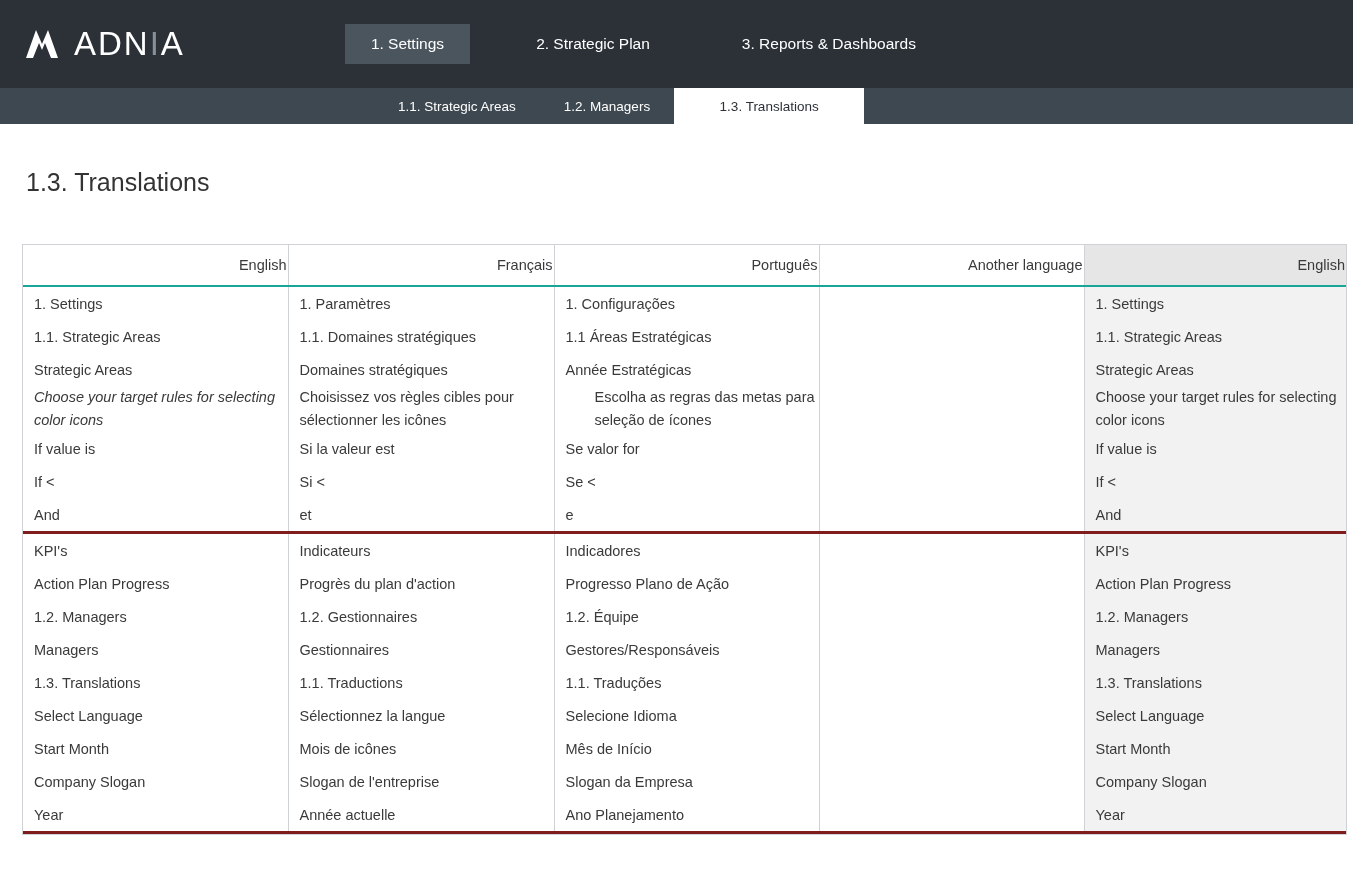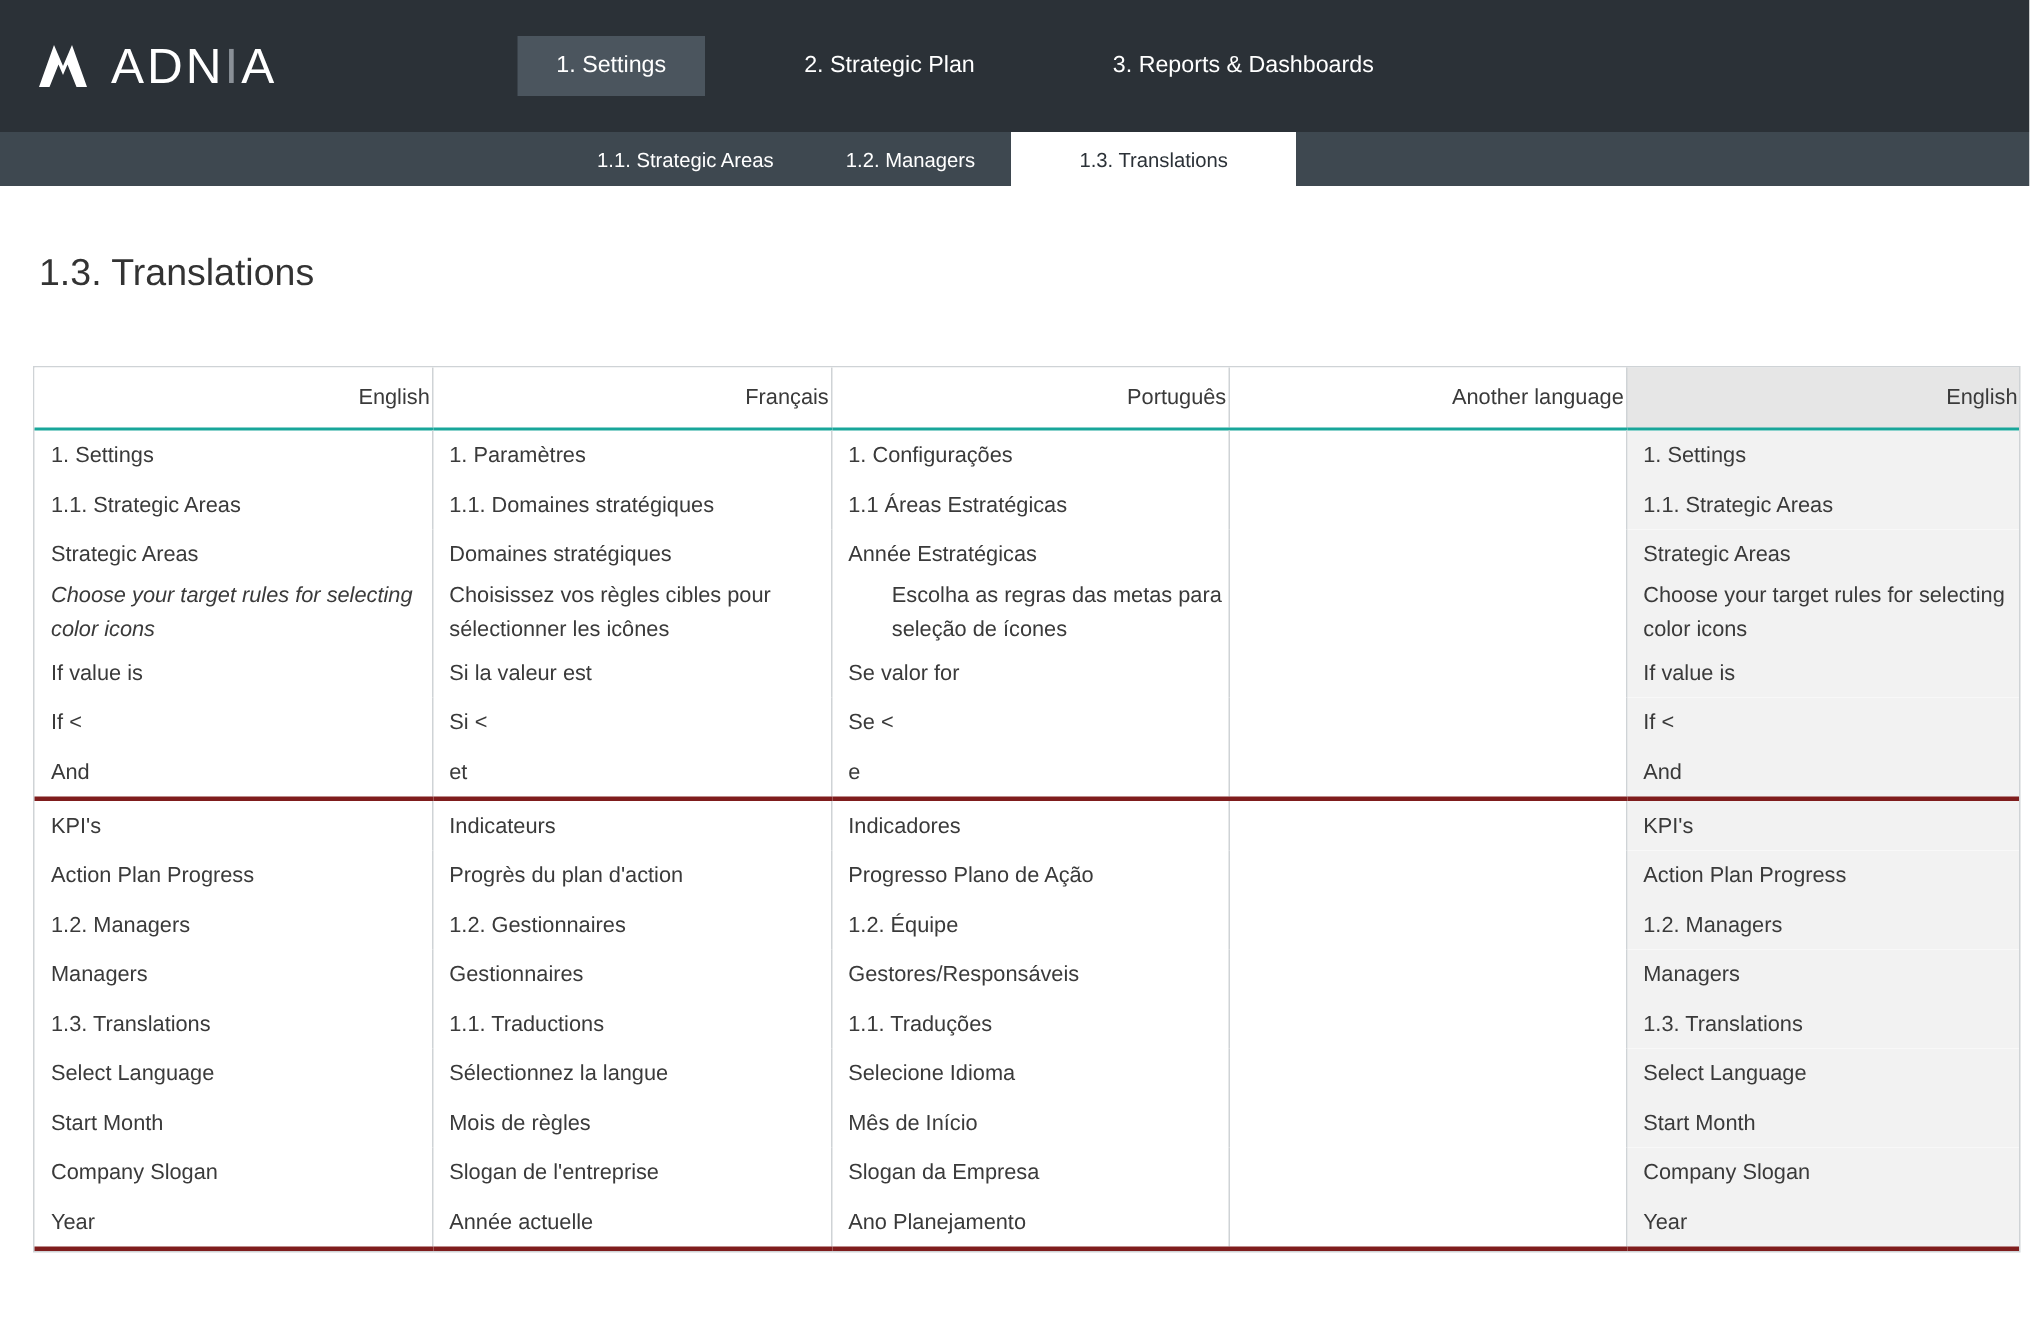--- a/index.html
+++ b/index.html
@@ -279,21 +279,21 @@
       </tr>
       <tr>
         <td>Select Language</td>
         <td>Sélectionnez la langue</td>
         <td>Selecione Idioma</td>
         <td></td>
         <td class="shaded">Select Language</td>
       </tr>
       <tr>
         <td>Start Month</td>
-        <td>Mois de règles</td>
+        <td>Mois de icônes</td>
         <td>Mês de Início</td>
         <td></td>
         <td class="shaded">Start Month</td>
       </tr>
       <tr>
         <td>Company Slogan</td>
         <td>Slogan de l'entreprise</td>
         <td>Slogan da Empresa</td>
         <td></td>
         <td class="shaded">Company Slogan</td>

